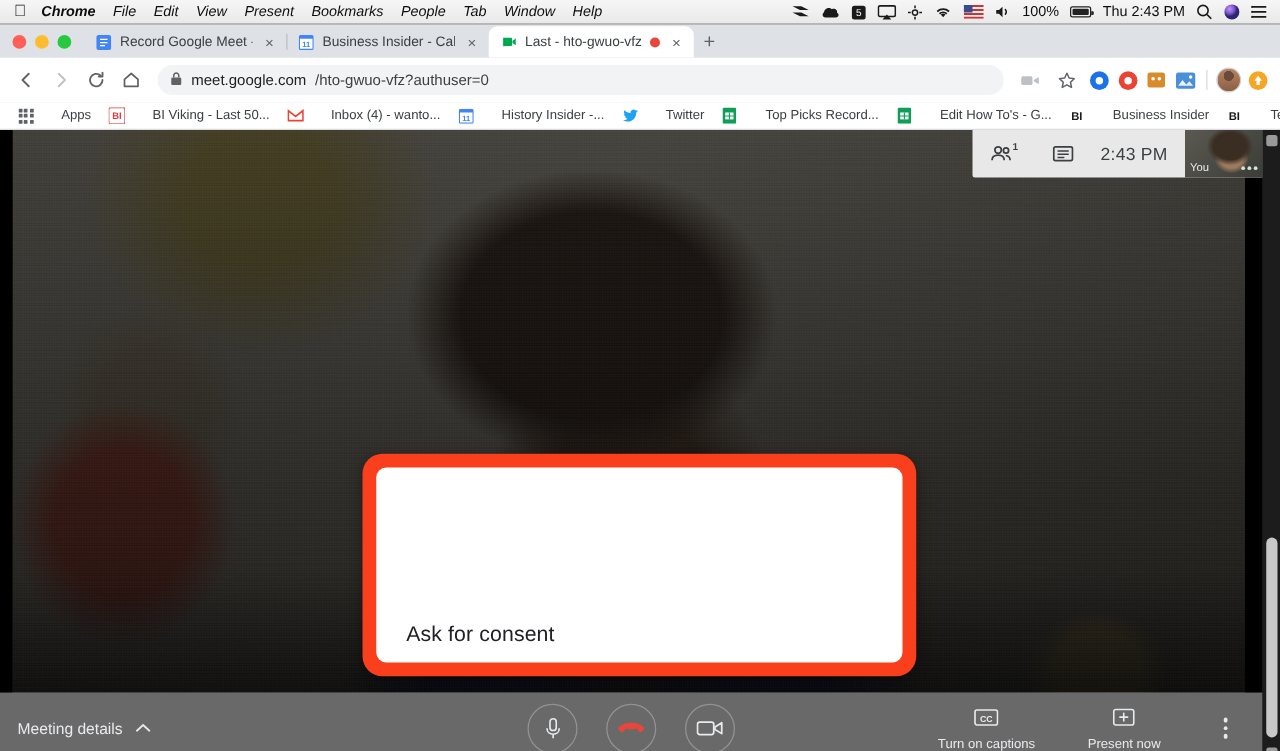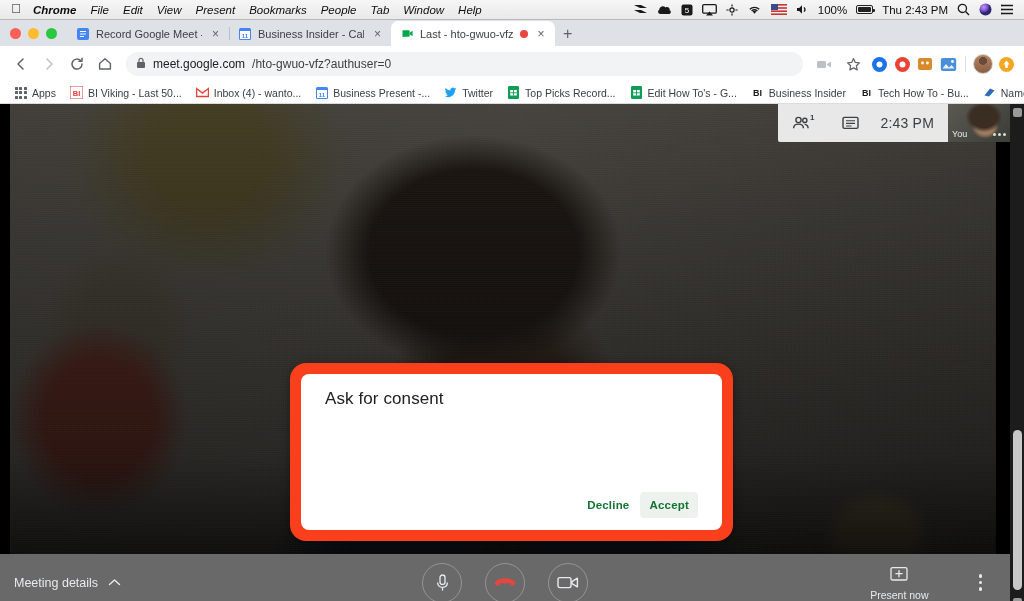--- a/index.html
+++ b/index.html
@@ -97,21 +97,21 @@
                linear-gradient(#b8835f,#8a5f45);
     border:1px solid #d0d0d0;
   }
 
   
   .bookmarks {
     height:22px; background:#ffffff; border-bottom:1px solid #dadce0;
     display:flex; align-items:center; padding:0 7px; gap:0px;
     font-size:10.5px; color:#3c4043; overflow:hidden; white-space:nowrap;
   }
-  .bm { display:flex; align-items:center; gap:5px; padding:0 7px; flex:0 0 auto; }
+  .bm { display:flex; gap:22px; padding:0 7px; flex:0 0 auto; }
   .bm-ico { width:13px; height:13px; flex:0 0 13px; display:flex; align-items:center; justify-content:center; font-size:9px; font-weight:bold; }
   .apps-grid { display:grid; grid-template-columns:repeat(3,3px); grid-template-rows:repeat(3,3px); gap:1.5px; }
   .apps-grid i { background:#5f6368; border-radius:0.5px; display:block; width:3px; height:3px; }
 
   
   .page { position:relative; width:1024px; height:507px; background:#202124; overflow:hidden; }
 
   .video-area {
     position:absolute; left:0; top:0; width:1010px; height:450px;
     background:#0a0a0a; overflow:hidden;
@@ -171,21 +171,21 @@
   .selfview-more i { width:3px; height:3px; border-radius:50%; background:#d6e3d6; display:block; }
 
   
   .dialog-wrap {
     position:absolute; left:290px; top:259px; width:443px; height:178px;
     background:#f93f1b; border-radius:16px; padding:11px; z-index:20;
     box-shadow:0 2px 10px rgba(0,0,0,0.35);
   }
   .dialog {
     width:100%; height:100%; background:#fff; border-radius:8px;
-    padding:15px 24px 12px 24px; display:flex; flex-direction:column;justify-content:flex-end;
+    padding:38px 24px 12px 24px; display:flex; flex-direction:column;justify-content:flex-end;
   }
   .dialog-title { font-size:17px; color:#202124; font-weight:400; letter-spacing:0.1px; }
   .dialog-body {
     margin-top:20px; font-size:11.5px; line-height:1.43; color:#5f6368;
     max-width:392px;
   }
   .dialog-actions { margin-top:auto; display:flex; justify-content:flex-end; align-items:center; gap:2px; }
   .dlg-btn {
     font-size:11.5px; font-weight:600; color:#137333;
     padding:7px 9px; border-radius:4px; background:transparent; border:none;
@@ -487,21 +487,21 @@
       <span>Inbox (4) - wanto...</span>
     </div>
     <div class="bm">
       <span class="bm-ico">
         <svg width="12" height="12" viewBox="0 0 12 12">
             <rect width="12" height="12" rx="1.5" fill="#4285f4"></rect>
             <rect x="1" y="3" width="10" height="8" fill="#fff"></rect>
             <text x="6" y="9.6" font-size="6" fill="#4285f4" text-anchor="middle" font-family="Liberation Sans" font-weight="bold">11</text>
           </svg>
       </span>
-      <span>Business Present -...</span>
+      <span>History Insider -...</span>
     </div>
     <div class="bm">
       <span class="bm-ico">
         <svg width="13" height="11" viewBox="0 0 13 11">
             <path d="M12.4 1.6a4.6 4.6 0 0 1-1.4.4A2.4 2.4 0 0 0 12 0.8a4.8 4.8 0 0 1-1.5.6A2.4 2.4 0 0 0 6.4 3.6 6.8 6.8 0 0 1 1.5 1.1a2.4 2.4 0 0 0 0.75 3.2 2.3 2.3 0 0 1-1.1-0.3 2.4 2.4 0 0 0 1.9 2.35 2.4 2.4 0 0 1-1.08 0.04 2.4 2.4 0 0 0 2.24 1.66A4.85 4.85 0 0 1 0.4 9.1a6.8 6.8 0 0 0 3.7 1.1c4.45 0 6.9-3.7 6.9-6.9V3A4.9 4.9 0 0 0 12.4 1.6Z" fill="#1da1f2"></path>
           </svg>
       </span>
       <span>Twitter</span>
     </div>
     <div class="bm">
@@ -585,24 +585,20 @@
             <i></i>
             <i></i>
             <i></i>
           </span>
       </div>
     </div>
 
     <div class="dialog-wrap">
       <div class="dialog">
         <div class="dialog-title">Ask for consent</div>
-        <div class="dialog-actions">
-          <button class="dlg-btn">Decline</button>
-          <button class="dlg-btn hover">Accept</button>
-        </div>
       </div>
     </div>
 
     <div class="meetbar">
       <div class="meeting-details">
         <span>Meeting details</span>
         <span class="chev-up">
           <svg width="13" height="9" viewBox="0 0 13 9">
               <path d="M1.5 6.6 L6.5 2 L11.5 6.6" fill="none" stroke="#e8eaed" stroke-width="1.4" stroke-linecap="round" stroke-linejoin="round"></path>
             </svg>
@@ -624,20 +620,29 @@
         </div>
         <div class="round-btn">
           <svg width="22" height="15" viewBox="0 0 22 15">
             <rect x="1" y="2.6" width="13" height="10" rx="1.8" fill="none" stroke="#e8eaed" stroke-width="1.4"></rect>
             <path d="M15 6.6 L20.4 3.2 V11.9 L15 8.6 Z" fill="none" stroke="#e8eaed" stroke-width="1.4" stroke-linejoin="round"></path>
           </svg>
         </div>
       </div>
 
       <div class="right-ctrls">
+        <div class="rc-item">
+          <span class="rc-ico">
+            <svg width="20" height="16" viewBox="0 0 20 16">
+                <rect x="1" y="2" width="18" height="12" rx="1.6" fill="none" stroke="#e8eaed" stroke-width="1.3"></rect>
+                <text x="10" y="11.4" font-size="7" fill="#e8eaed" text-anchor="middle" font-family="Liberation Sans" font-weight="bold">CC</text>
+              </svg>
+          </span>
+          <span>Turn on captions</span>
+        </div>
         <div class="rc-item">
           <span class="rc-ico">
             <svg width="18" height="16" viewBox="0 0 18 16">
                 <rect x="1" y="1.6" width="16" height="12.4" rx="1.6" fill="none" stroke="#e8eaed" stroke-width="1.3"></rect>
                 <path d="M9 4.6V10.8M5.9 7.7H12.1" stroke="#e8eaed" stroke-width="1.3" stroke-linecap="round"></path>
               </svg>
           </span>
           <span>Present now</span>
         </div>
         <div class="kebab">

